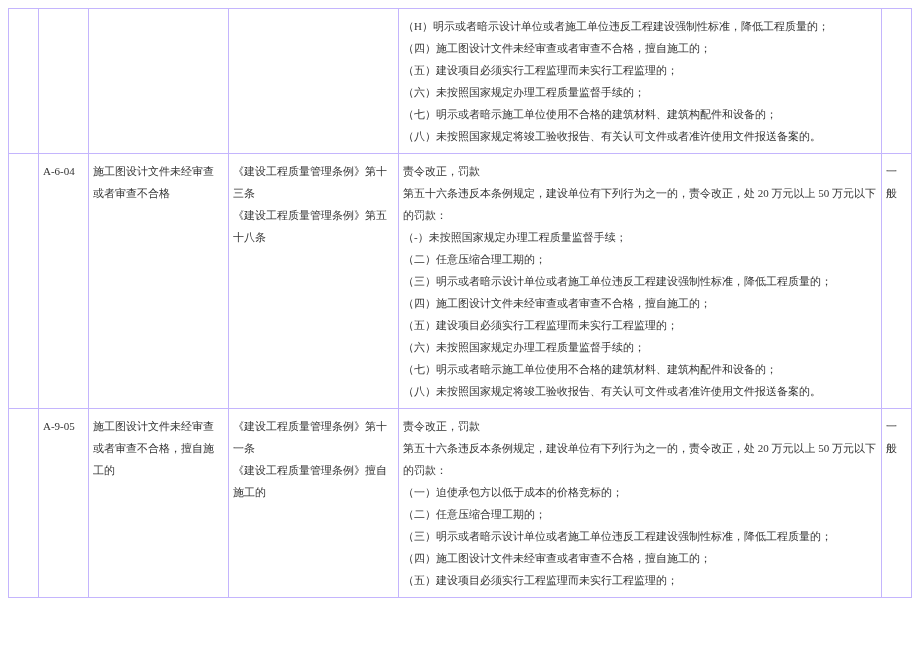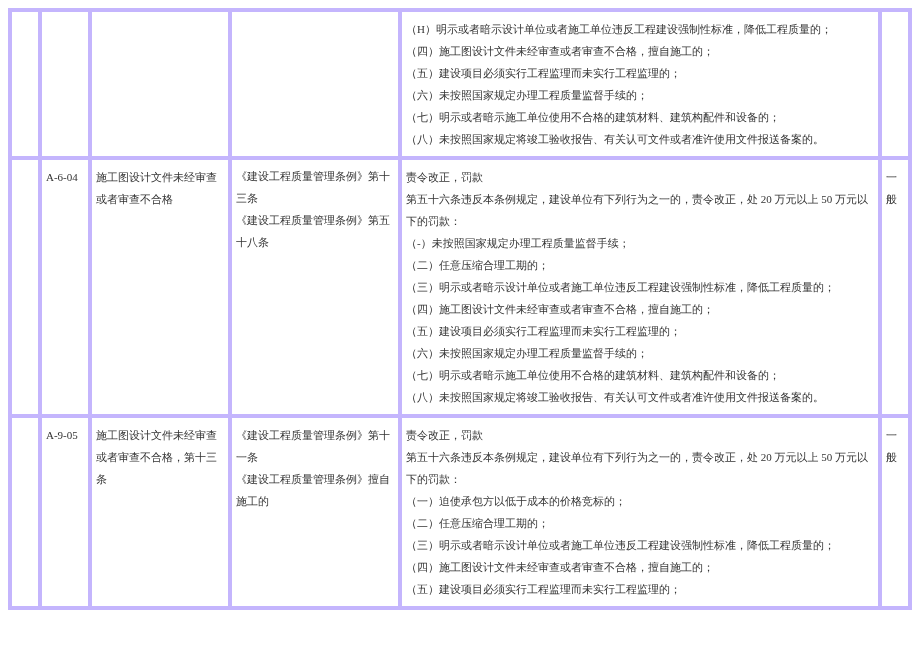--- a/index.html
+++ b/index.html
@@ -9,21 +9,21 @@
       color: #333;
       background: #fff;
       padding: 8px;
     }
     table {
       border-collapse: collapse;
       width: 100%;
       table-layout: fixed;
     }
     td {
-      border: 4px solid #c4b5fd;
+      border: 1px solid #c4b5fd;
       padding: 6px 4px;
       vertical-align: top;
       line-height: 2.0;
       word-wrap: break-word;
     }
     .col-a { width: 30px; }
     .col-b { width: 50px; }
     .col-c { width: 140px; }
     .col-d { width: 170px; }
     .col-e { width: auto; }
@@ -55,40 +55,40 @@
         <span class="content-line">（六）未按照国家规定办理工程质量监督手续的；</span>
         <span class="content-line">（七）明示或者暗示施工单位使用不合格的建筑材料、建筑构配件和设备的；</span>
         <span class="content-line">（八）未按照国家规定将竣工验收报告、有关认可文件或者准许使用文件报送备案的。</span>
       </td>
       <td></td>
     </tr>
     <tr>
       <td></td>
       <td>A-6-04</td>
       <td>施工图设计文件未经审查或者审查不合格</td>
-      <td style="white-space: pre-line; font-family: Liberation Mono, monospace;">《建设工程质量管理条例》第十三条
+      <td style="white-space: pre-line;">《建设工程质量管理条例》第十三条
 《建设工程质量管理条例》第五十八条</td>
       <td>
         <span class="content-line">责令改正，罚款</span>
         <span class="content-line">第五十六条违反本条例规定，建设单位有下列行为之一的，责令改正，处 20 万元以上 50 万元以下的罚款：</span>
         <span class="content-line">（-）未按照国家规定办理工程质量监督手续；</span>
         <span class="content-line">（二）任意压缩合理工期的；</span>
         <span class="content-line">（三）明示或者暗示设计单位或者施工单位违反工程建设强制性标准，降低工程质量的；</span>
         <span class="content-line">（四）施工图设计文件未经审查或者审查不合格，擅自施工的；</span>
         <span class="content-line">（五）建设项目必须实行工程监理而未实行工程监理的；</span>
         <span class="content-line">（六）未按照国家规定办理工程质量监督手续的；</span>
         <span class="content-line">（七）明示或者暗示施工单位使用不合格的建筑材料、建筑构配件和设备的；</span>
         <span class="content-line">（八）未按照国家规定将竣工验收报告、有关认可文件或者准许使用文件报送备案的。</span>
       </td>
       <td>一般</td>
     </tr>
     <tr>
       <td></td>
       <td>A-9-05</td>
-      <td>施工图设计文件未经审查或者审查不合格，第十三条</td>
+      <td>施工图设计文件未经审查或者审查不合格，擅自施工的</td>
       <td style="white-space: pre-line;">《建设工程质量管理条例》第十一条
 《建设工程质量管理条例》擅自施工的</td>
       <td>
         <span class="content-line">责令改正，罚款</span>
         <span class="content-line">第五十六条违反本条例规定，建设单位有下列行为之一的，责令改正，处 20 万元以上 50 万元以下的罚款：</span>
         <span class="content-line">（一）迫使承包方以低于成本的价格竞标的；</span>
         <span class="content-line">（二）任意压缩合理工期的；</span>
         <span class="content-line">（三）明示或者暗示设计单位或者施工单位违反工程建设强制性标准，降低工程质量的；</span>
         <span class="content-line">（四）施工图设计文件未经审查或者审查不合格，擅自施工的；</span>
         <span class="content-line">（五）建设项目必须实行工程监理而未实行工程监理的；</span>

